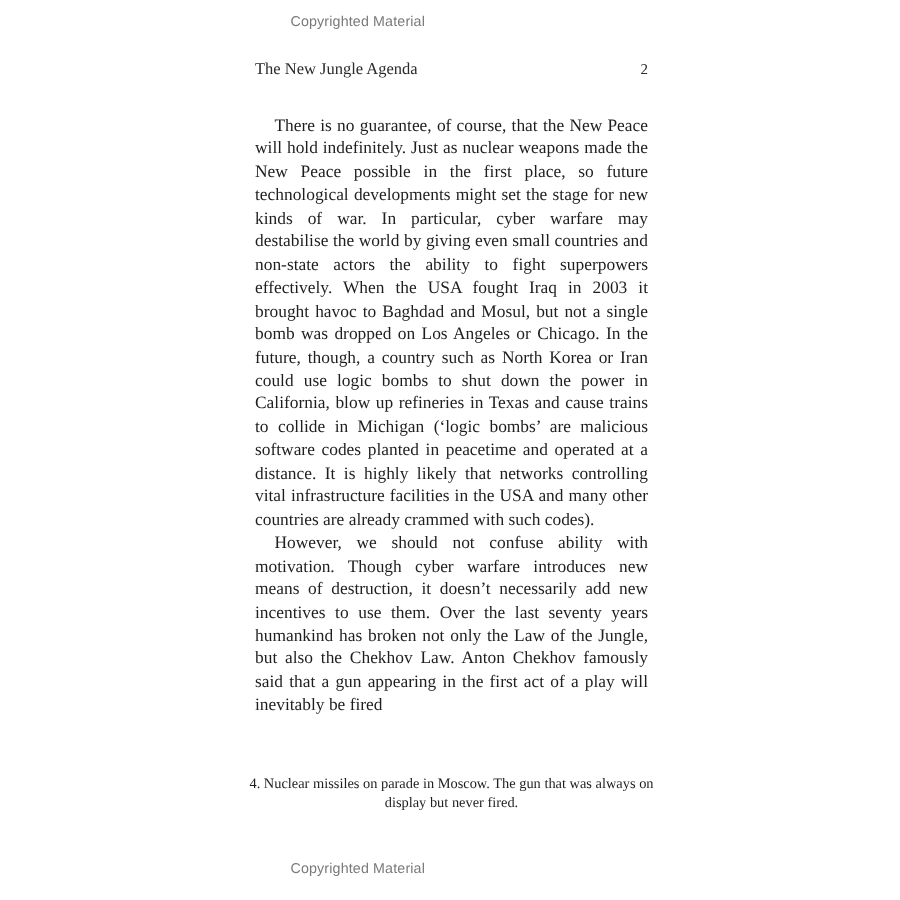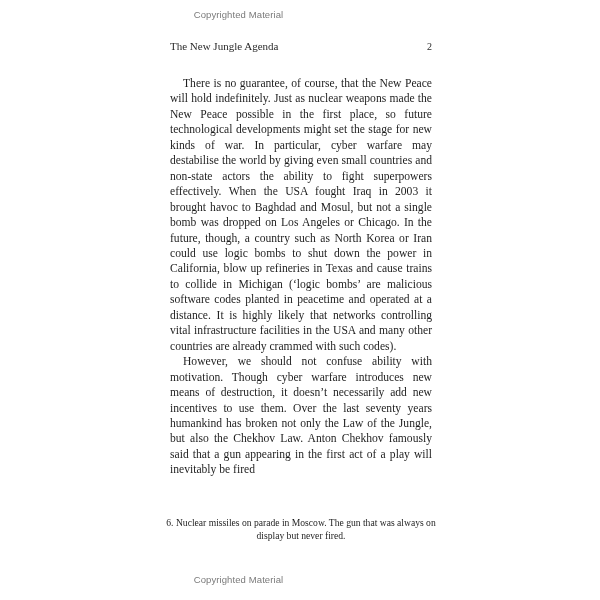--- a/index.html
+++ b/index.html
@@ -40,15 +40,15 @@
 <div class="running-head">
   <span>The New Jungle Agenda</span>
   <span class="page-number">2</span>
 </div>
 
 <div class="body-text">
   <p>There is no guarantee, of course, that the New Peace will hold indefinitely. Just as nuclear weapons made the New Peace possible in the first place, so future technological developments might set the stage for new kinds of war. In particular, cyber warfare may destabilise the world by giving even small countries and non-state actors the ability to fight superpowers effectively. When the USA fought Iraq in 2003 it brought havoc to Baghdad and Mosul, but not a single bomb was dropped on Los Angeles or Chicago. In the future, though, a country such as North Korea or Iran could use logic bombs to shut down the power in California, blow up refiner­ies in Texas and cause trains to collide in Michigan (‘logic bombs’ are malicious software codes planted in peacetime and operated at a distance. It is highly likely that networks controlling vital infra­structure facilities in the USA and many other countries are already crammed with such codes).</p>
   <p>However, we should not confuse ability with motivation. Though cyber warfare introduces new means of destruction, it doesn’t necessarily add new incentives to use them. Over the last seventy years humankind has broken not only the Law of the Jungle, but also the Chekhov Law. Anton Chekhov famously said that a gun appearing in the first act of a play will inevitably be fired</p>
 </div>
 
-<div class="footnote">6. Nuclear missiles on parade in Moscow. The gun that was always on display but never fired.</div>
+<div class="footnote">4. Nuclear missiles on parade in Moscow. The gun that was always on display but never fired.</div>
 
 <div class="copyright bottom">Copyrighted Material</div>
 
 </body></html>

